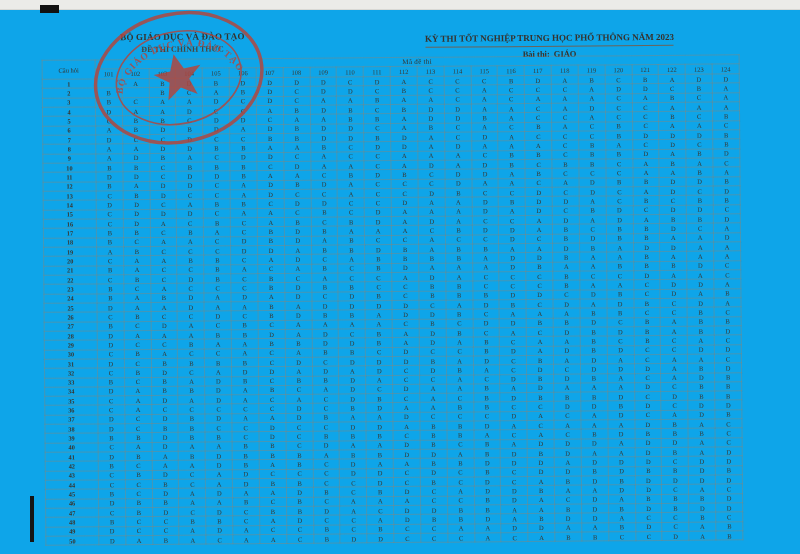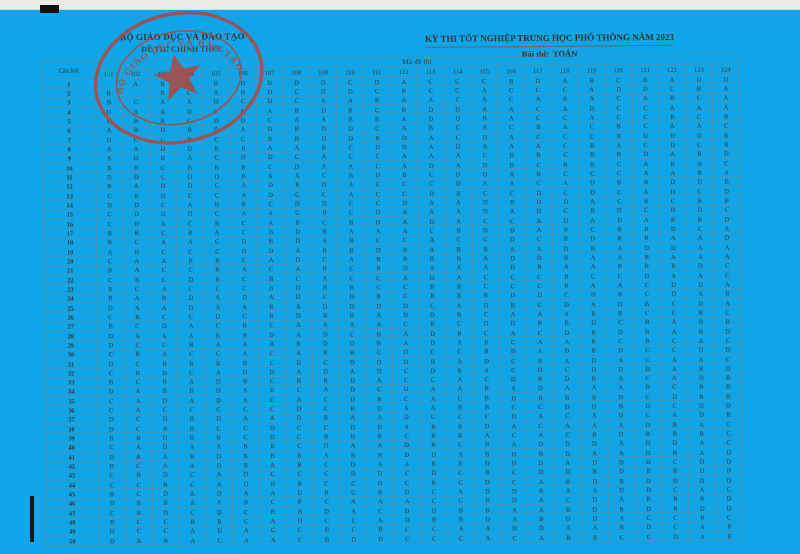--- a/index.html
+++ b/index.html
@@ -45,21 +45,21 @@
   <div class="sheet">
 
     <div class="org-block">
       <div class="org-name">BỘ GIÁO DỤC VÀ ĐÀO TẠO</div>
       <div class="org-sub">ĐỀ THI CHÍNH THỨC</div>
     </div>
 
     <div class="title-block">
       <div><span class="exam-title">KỲ THI TỐT NGHIỆP TRUNG HỌC PHỔ THÔNG NĂM 2023</span></div>
       <div class="exam-subject">
-        <span>Bài thi:</span><span class="subj">TOÁN</span>
+        <span>Bài thi:</span><span class="subj">GIÁO</span>
       </div>
     </div>
 
     <table class="key">
       <colgroup id="cols">
           <col style="width: 53px;">
           <col>
           <col>
           <col>
           <col>

